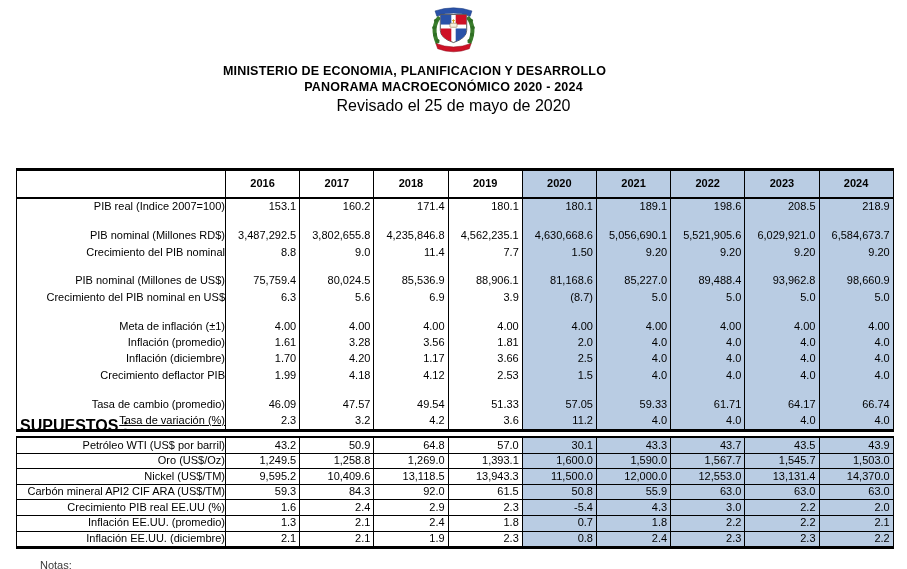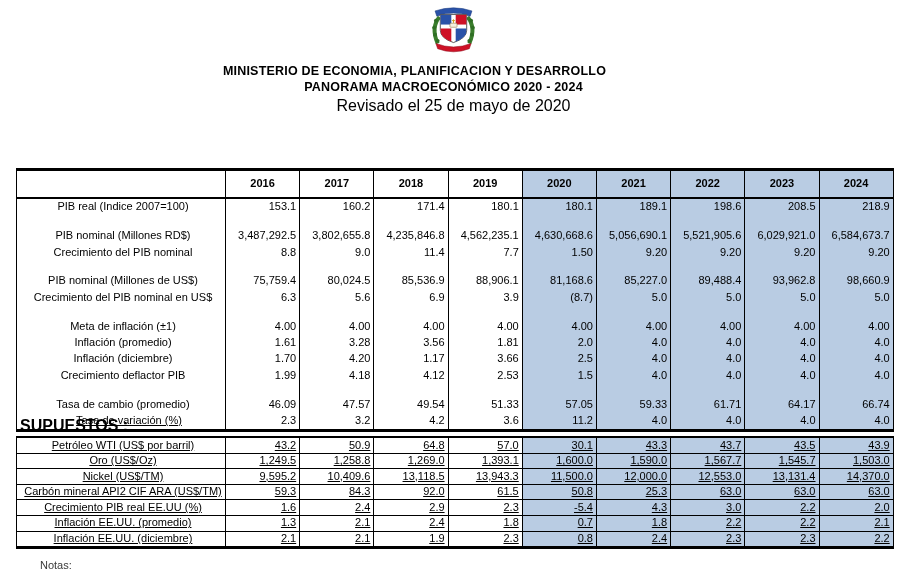--- a/index.html
+++ b/index.html
@@ -31,24 +31,24 @@
   
   table.main-tbl{border-top:3px solid #000;border-bottom:3px solid #000;
     border-left:1px solid #000;border-right:1px solid #000;}
   table.main-tbl th{height:26px;font-weight:bold;text-align:center;
     border-bottom:2px solid #000;}
   table.main-tbl td{height:16.4px;}
   table.main-tbl tr.spacer td{height:12.4px;}
 
   
   table.sup-tbl{border-top:2px solid #000;border-bottom:3px solid #000;
-    border-left:1px solid #000;border-right:1px solid #000;text-decoration:underline;}
+    border-left:1px solid #000;border-right:1px solid #000;}
   table.sup-tbl td{height:14.6px;border-bottom:1px solid #000;}
 
-  td.lbl{text-align:center;padding-left:4px;}
+  td.lbl{text-align:right;padding-left:4px;}
   td.lbl.indent{padding-left:16px;text-decoration:underline;}
   td.num{text-align:right;padding-right:3px;}
   .proj{background:var(--hl,#b9cce3);}
 
   .sup-title{position:absolute;left:20px;top:417px;font-size:16px;font-weight:bold;}
   .notes{position:absolute;left:40px;top:559px;font-size:11px;color:#3a3a3a;}
 </style>
 </head>
 <body>
 
@@ -357,21 +357,21 @@
           <td class="num proj">13,131.4</td>
           <td class="num proj">14,370.0</td>
         </tr>
         <tr>
           <td class="lbl">Carbón mineral API2 CIF ARA (US$/TM)</td>
           <td class="num">59.3</td>
           <td class="num">84.3</td>
           <td class="num">92.0</td>
           <td class="num">61.5</td>
           <td class="num proj">50.8</td>
-          <td class="num proj">25.3</td>
+          <td class="num proj">55.9</td>
           <td class="num proj">63.0</td>
           <td class="num proj">63.0</td>
           <td class="num proj">63.0</td>
         </tr>
         <tr>
           <td class="lbl">Crecimiento PIB real EE.UU (%)</td>
           <td class="num">1.6</td>
           <td class="num">2.4</td>
           <td class="num">2.9</td>
           <td class="num">2.3</td>

